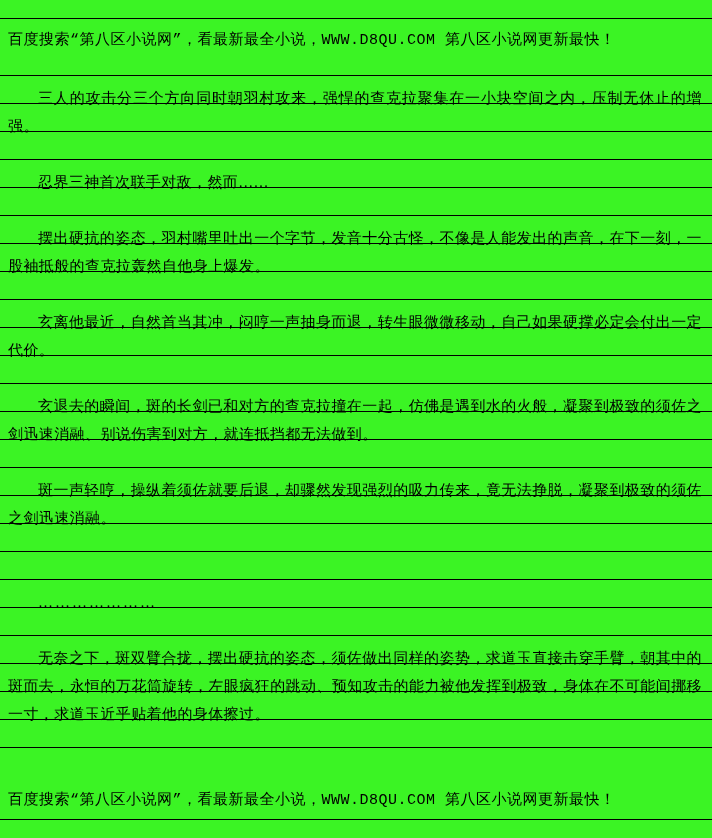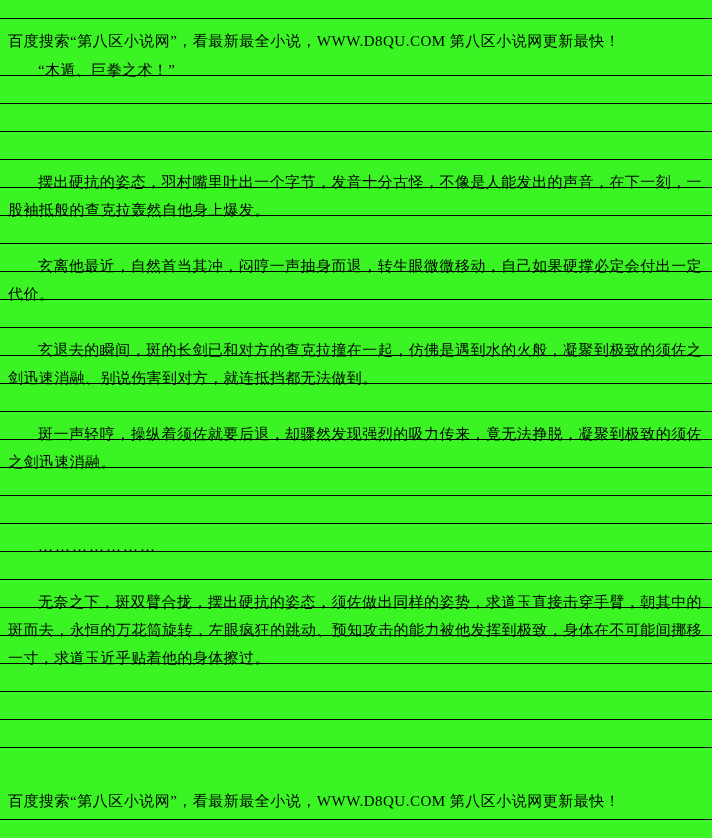--- a/index.html
+++ b/index.html
@@ -38,20 +38,21 @@
   .banner {
     position: absolute;
     left: 0;
     right: 0;
     font-size: 15px;
     line-height: 22px;
     letter-spacing: 0.5px;
     white-space: nowrap;
     padding-left: 8px;
     box-sizing: border-box;
+    font-family: Liberation Mono, monospace;
   }
   .banner-top {
     top: 30px;
   }
   .banner-bottom {
     bottom: 26px;
   }
   .content {
     position: absolute;
     left: 0;
@@ -96,23 +97,24 @@
 </head>
 <body>
 
 <div class="page">
 
   <div class="rule-top"></div>
 
   <div class="banner banner-top">百度搜索“第八区小说网”，看最新最全小说，WWW.D8QU.COM  第八区小说网更新最快！</div>
 
   <div class="content">
-    <p class="para">“木遁、巨拳之术！”</p>
     <p class="para blank"></p>
+    <p class="para">三人的攻击分三个方向同时朝羽村攻来，强悍的查克拉聚集在一小块空间之内，压制无休止的增强。</p>
     <p class="para blank"></p>
+    <p class="para">忍界三神首次联手对敌，然而……</p>
     <p class="para blank"></p>
     <p class="para">摆出硬抗的姿态，羽村嘴里吐出一个字节，发音十分古怪，不像是人能发出的声音，在下一刻，一股袖抵般的查克拉轰然自他身上爆发。</p>
     <p class="para blank"></p>
     <p class="para">玄离他最近，自然首当其冲，闷哼一声抽身而退，转生眼微微移动，自己如果硬撑必定会付出一定代价。</p>
     <p class="para blank"></p>
     <p class="para">玄退去的瞬间，斑的长剑已和对方的查克拉撞在一起，仿佛是遇到水的火般，凝聚到极致的须佐之剑迅速消融、别说伤害到对方，就连抵挡都无法做到。</p>
     <p class="para blank"></p>
     <p class="para">斑一声轻哼，操纵着须佐就要后退，却骤然发现强烈的吸力传来，竟无法挣脱，凝聚到极致的须佐之剑迅速消融。</p>
     <p class="para blank"></p>
     <p class="para blank"></p>

